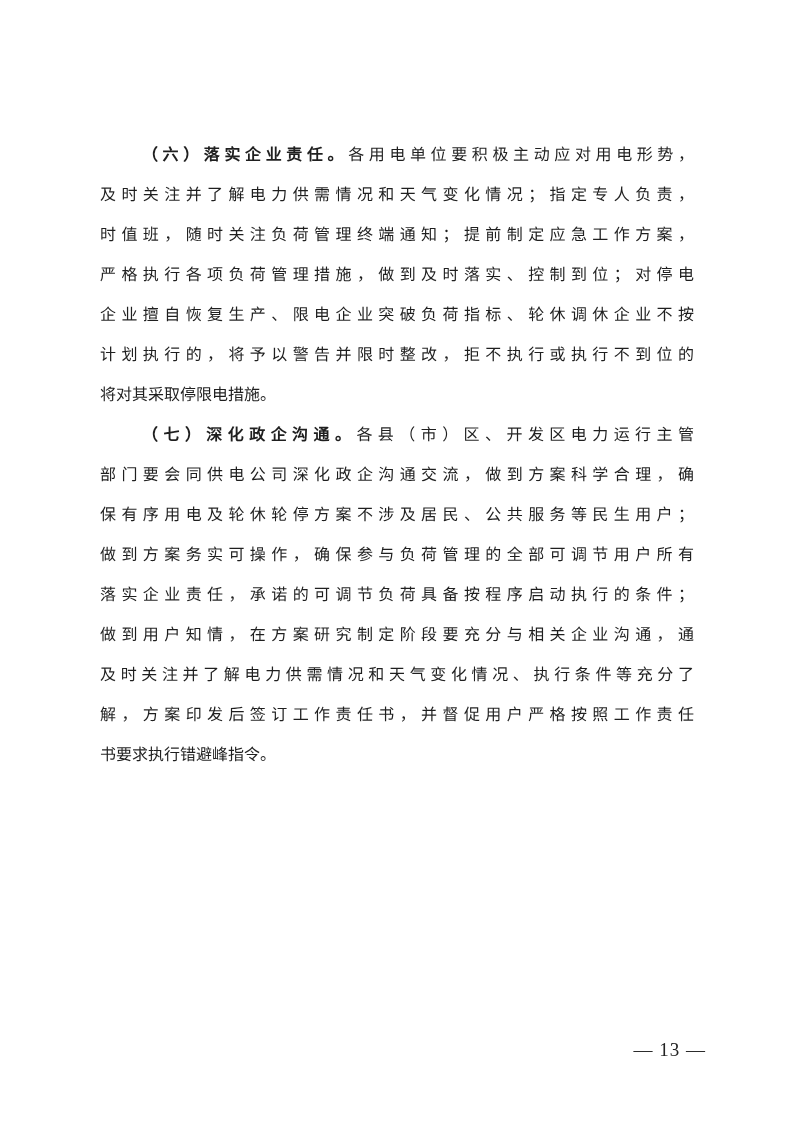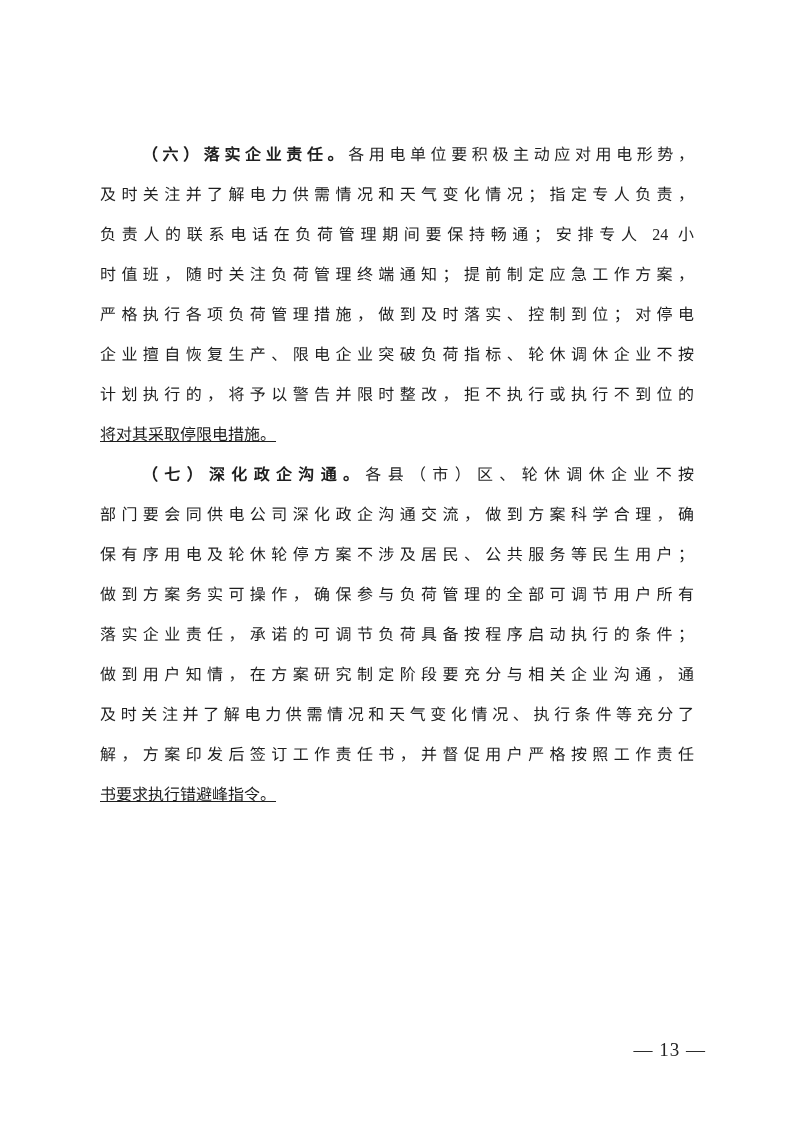--- a/index.html
+++ b/index.html
@@ -29,21 +29,20 @@
   }
   .line {
     width: 594px;
     text-align: justify;
     text-align-last: justify;
     -moz-text-align-last: justify;
   }
   .line.last {
     text-align: center;
     text-align-last: left;
-    text-decoration: underline;
     -moz-text-align-last: left;
   }
   .line.indent {
     text-indent: 42px;
   }
   .heading {
     font-weight: 700;
   }
   .page-footer {
     position: absolute;
@@ -60,29 +59,28 @@
   }
 </style>
 </head>
 <body>
 
 <div class="page">
   <main class="doc-body">
       <div class="paragraph">
         <div class="line indent"><span class="heading">（六）落实企业责任。</span><span>各用电单位要积极主动应对用电形势，</span></div>
         <div class="line">及时关注并了解电力供需情况和天气变化情况；指定专人负责，</div>
-        <div class="line">负责人的联系电话在负荷管理期间要保持畅通；安排专人 24 小</div>
         <div class="line">时值班，随时关注负荷管理终端通知；提前制定应急工作方案，</div>
         <div class="line">严格执行各项负荷管理措施，做到及时落实、控制到位；对停电</div>
         <div class="line">企业擅自恢复生产、限电企业突破负荷指标、轮休调休企业不按</div>
         <div class="line">计划执行的，将予以警告并限时整改，拒不执行或执行不到位的</div>
         <div class="line last">将对其采取停限电措施。</div>
       </div>
       <div class="paragraph">
-        <div class="line indent"><span class="heading">（七）深化政企沟通。</span><span>各县（市）区、轮休调休企业不按</span></div>
+        <div class="line indent"><span class="heading">（七）深化政企沟通。</span><span>各县（市）区、开发区电力运行主管</span></div>
         <div class="line">部门要会同供电公司深化政企沟通交流，做到方案科学合理，确</div>
         <div class="line">保有序用电及轮休轮停方案不涉及居民、公共服务等民生用户；</div>
         <div class="line">做到方案务实可操作，确保参与负荷管理的全部可调节用户所有</div>
         <div class="line">落实企业责任，承诺的可调节负荷具备按程序启动执行的条件；</div>
         <div class="line">做到用户知情，在方案研究制定阶段要充分与相关企业沟通，通</div>
         <div class="line">及时关注并了解电力供需情况和天气变化情况、执行条件等充分了</div>
         <div class="line">解，方案印发后签订工作责任书，并督促用户严格按照工作责任</div>
         <div class="line last">书要求执行错避峰指令。</div>
       </div>
     </main>

